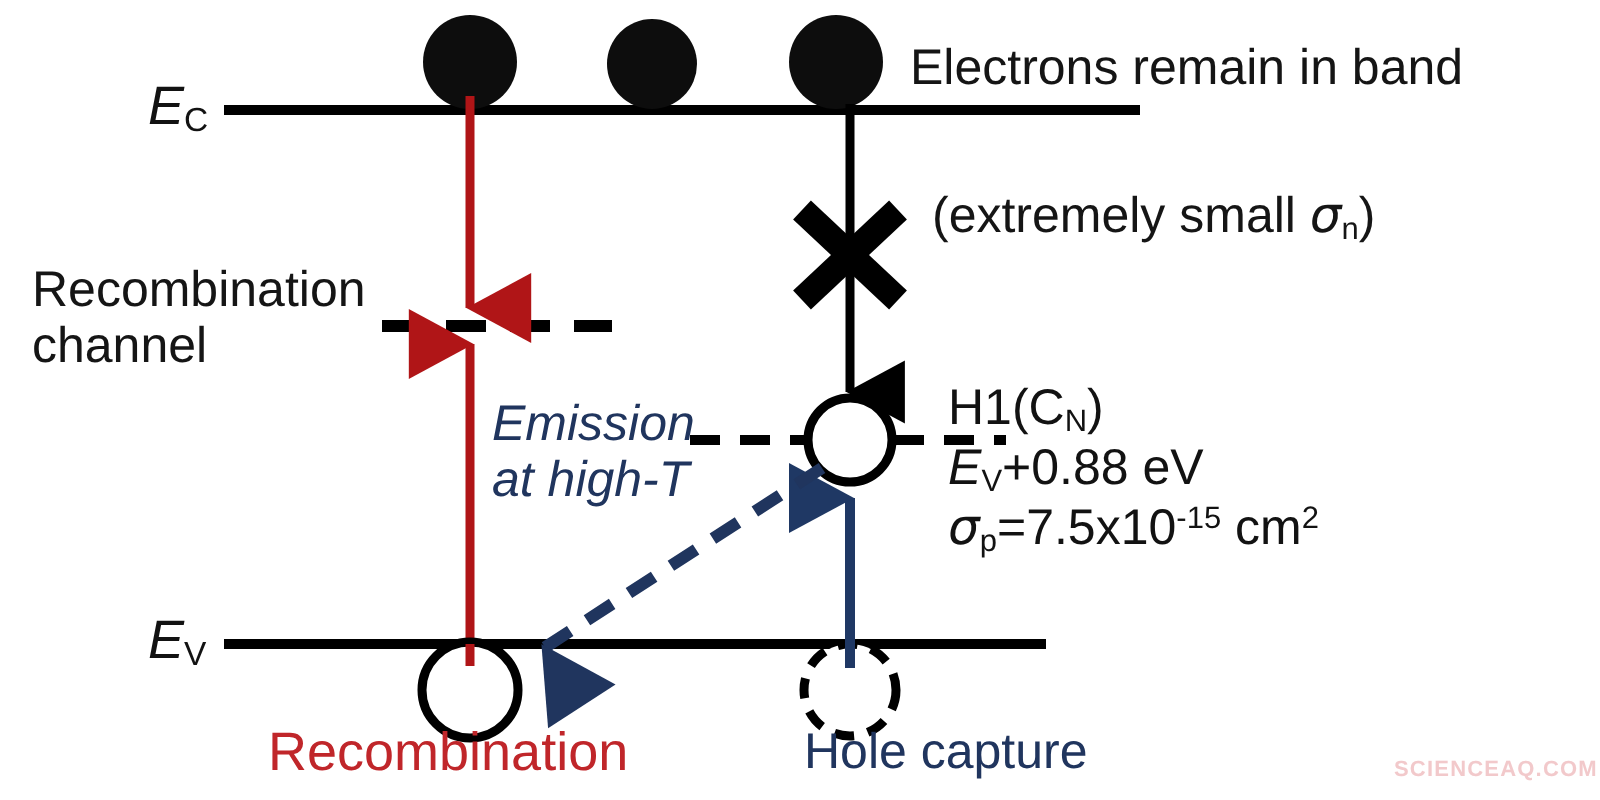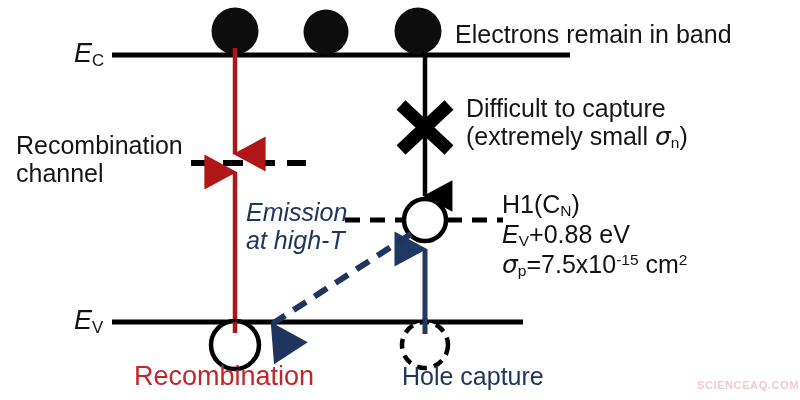--- a/index.html
+++ b/index.html
@@ -140,37 +140,36 @@
 
   <div class="lbl band-label" style="left:74px; top:305px;text-align:center;">
     <span>E</span><sub>V</sub>
   </div>
 
   <div class="lbl note-black" style="left:455px; top:20px;">
     <span>Electrons remain in band</span>
   </div>
 
   <div class="lbl note-black" style="left:466px; top:94px;">
-    <div>Difficult to capture</div>
     <div>
       <span>(extremely small </span><span class="sig">σ</span><sub style="font-size:0.62em; vertical-align:-0.22em;">n</sub><span>)</span>
     </div>
   </div>
 
   <div class="lbl note-black" style="left:16px; top:131px;">
     <div>Recombination</div>
     <div>channel</div>
   </div>
 
   <div class="lbl note-navy" style="left:246px; top:198px;font-style:italic;">
     <div>Emission</div>
     <div>at high-T</div>
   </div>
 
-  <div class="lbl trap-info" style="left:502px; top:190px;">
+  <div class="lbl trap-info" style="left:474px; top:190px;">
     <div>
       <span>H1(C</span><sub>N</sub><span>)</span>
     </div>
     <div>
       <span class="it">E</span><sub>V</sub><span>+0.88 eV</span>
     </div>
     <div>
       <span class="sig">σ</span><sub>p</sub><span>=7.5x10</span><sup>-15</sup><span> cm</span><sup>2</sup>
     </div>
   </div>

